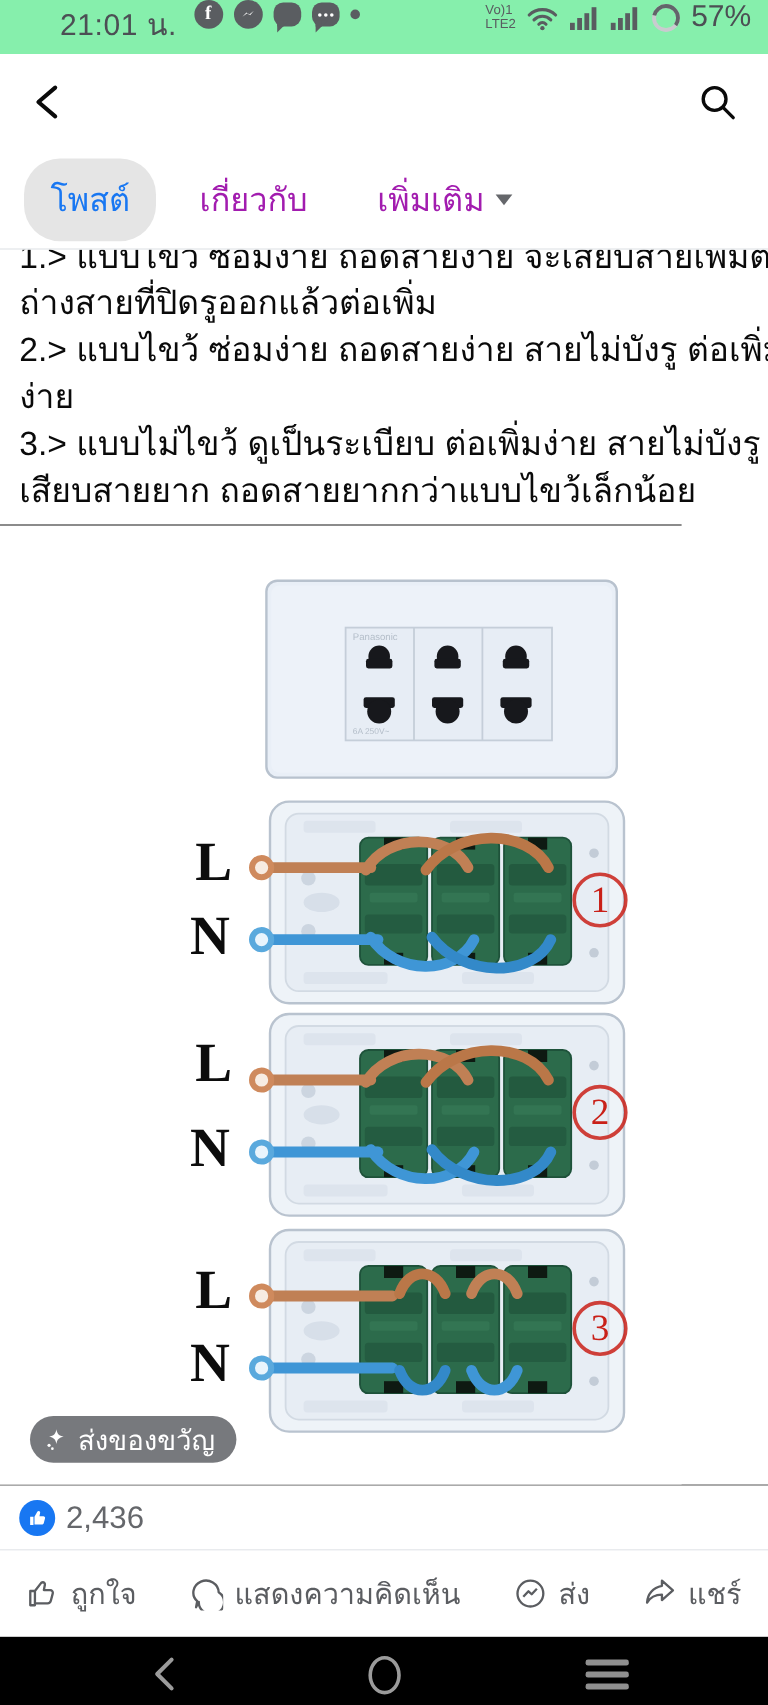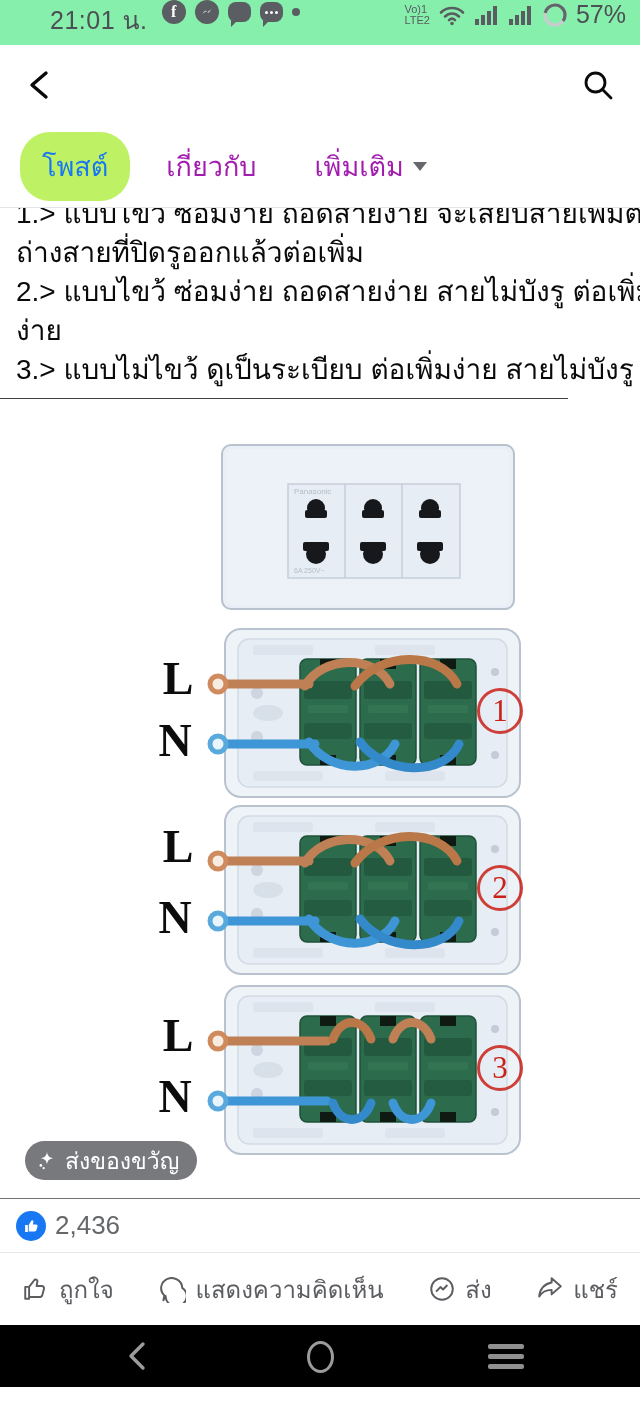--- a/index.html
+++ b/index.html
@@ -20,21 +20,21 @@
   .sb-right { margin-left:auto; display:flex; align-items:center; gap:8px; }
   .volte { font-size:11px; line-height:11px; color:#595c60; font-weight:normal; text-align:left; }
   .sb-pct { font-size:25px; color:#4c4f54; }
 
   
   .header { height:80px; display:flex; align-items:center; justify-content:space-between; padding:0 26px; background:#fff; position:relative; z-index:6; }
 
   
   .tabs { height:83px; display:flex; align-items:center; gap:14px; padding:0 20px; background:#fff; border-bottom:1px solid #e2e4e8; position:relative; z-index:5; }
   .tab { font-size:27px; color:#a21caf; padding:13px 22px; border-radius:30px; display:flex; align-items:center; gap:9px; }
-  .tab.selected { background:#bef264; color:#1877f2; }
+  .tab.selected { background:#e5e5e5; color:#1877f2; }
   .caret { width:0; height:0; border:7px solid transparent; border-top:9px solid #65676b; margin-top:8px; }
 
   
   .post-text { padding:0 16px; margin-top:-14px; position:relative; z-index:1; }
   .post-text div { font-size:28px; line-height:39px; color:#0a0a0a; white-space:nowrap; }
 
   
   .photo { position:relative; width:568px; height:800px; background:#fff; border-top:1px solid #404040; margin-top:9px; }
   .outlet-front { position:absolute; left:220px; top:43px; }
   .diagram { position:absolute; left:205px; width:330px; height:172px; }
@@ -188,20 +188,21 @@
         <span class="caret"></span>
       </span>
   </div>
 
   <div class="post-text">
     <div>1.&gt; แบบไขว้ ซ่อมง่าย ถอดสายง่าย จะเสียบสายเพิ่มต้อง</div>
     <div>ถ่างสายที่ปิดรูออกแล้วต่อเพิ่ม</div>
     <div>2.&gt; แบบไขว้ ซ่อมง่าย ถอดสายง่าย สายไม่บังรู ต่อเพิ่ม</div>
     <div>ง่าย</div>
     <div>3.&gt; แบบไม่ไขว้ ดูเป็นระเบียบ ต่อเพิ่มง่าย สายไม่บังรู แต่</div>
+    <div>เสียบสายยาก ถอดสายยากกว่าแบบไขว้เล็กน้อย</div>
   </div>
 
   <div class="photo">
 
     <svg class="outlet-front" width="296" height="170" viewBox="0 0 296 170">
       <rect x="2" y="3" width="292" height="164" rx="9" fill="#e9eff7" stroke="#b8c2ce" stroke-width="2"></rect>
       <rect x="6" y="7" width="284" height="156" rx="7" fill="#edf2f9"></rect>
       <rect x="68" y="42" width="172" height="94" fill="#e7edf5" stroke="#c5ced9" stroke-width="1.5"></rect>
       <line x1="125" y1="42" x2="125" y2="136" stroke="#c5ced9" stroke-width="1.5"></line>
       <line x1="182" y1="42" x2="182" y2="136" stroke="#c5ced9" stroke-width="1.5"></line>

